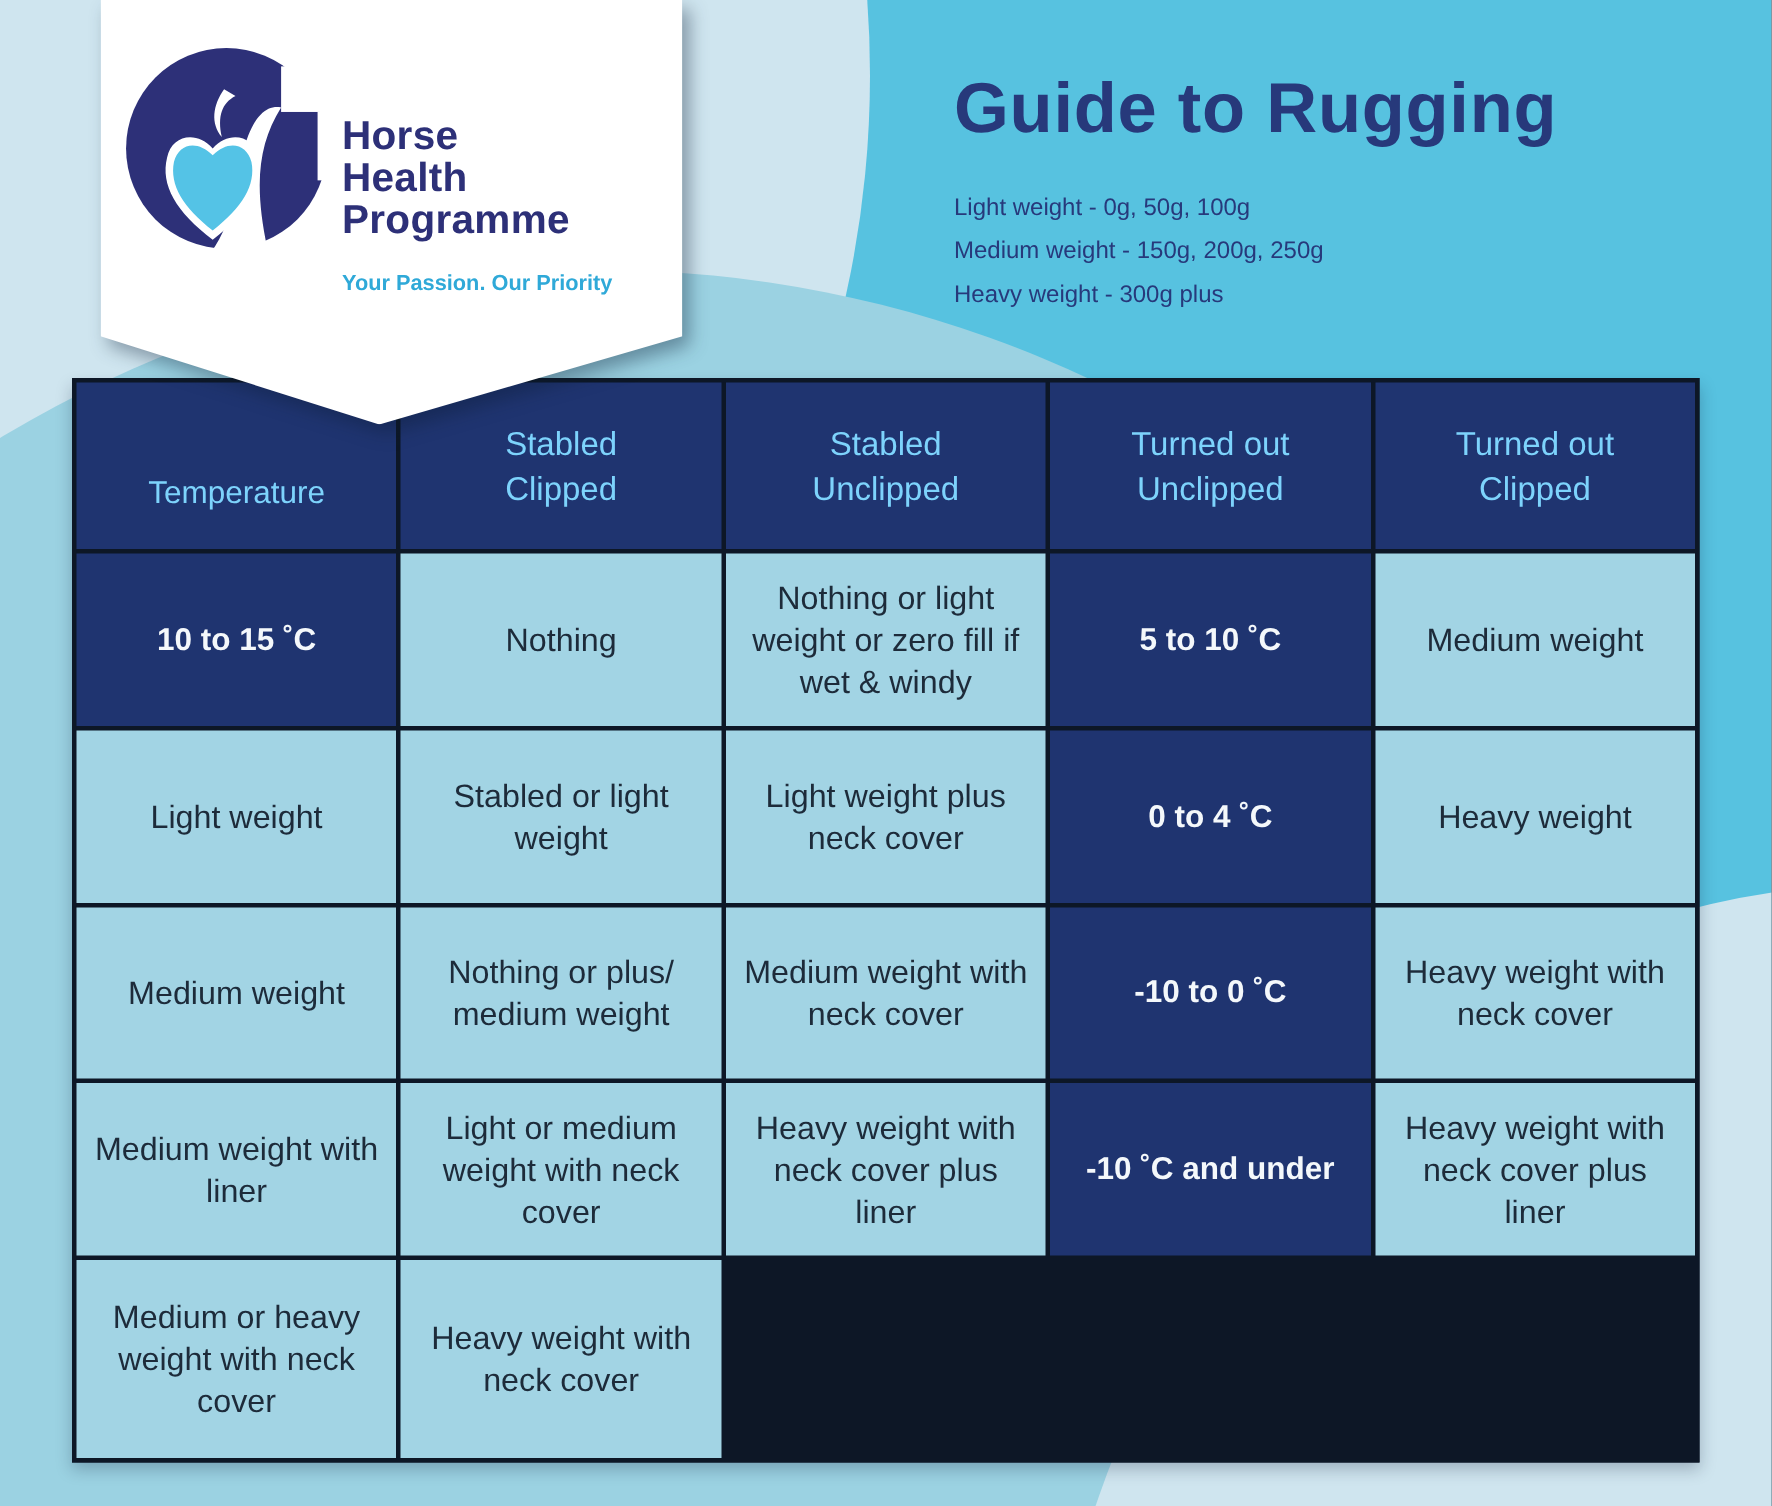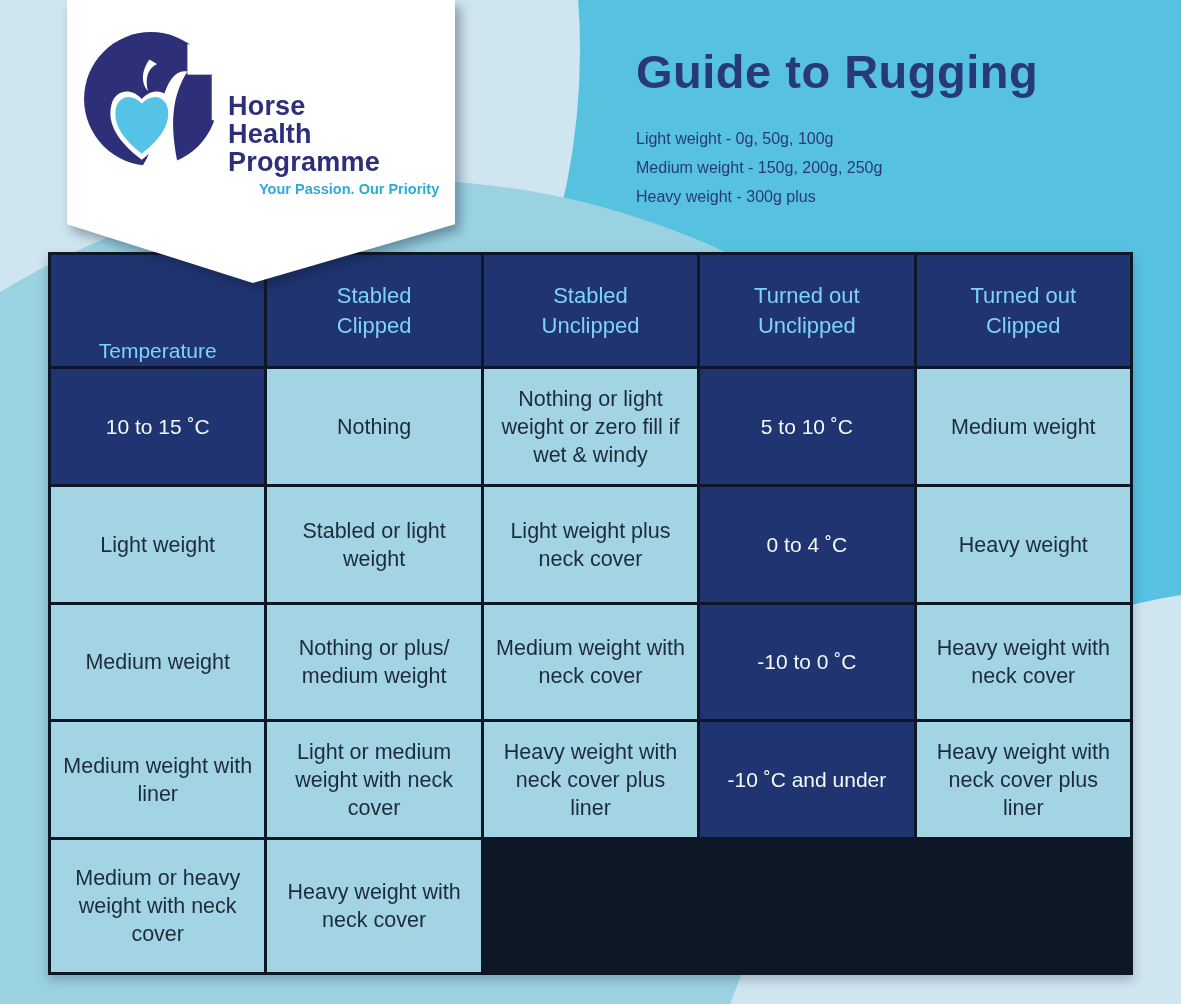--- a/index.html
+++ b/index.html
@@ -16,45 +16,45 @@
   .mid-bl{left:-370px;top:180px;width:1540px;height:1540px;background:var(--bg_mid,#9bd2e2);}
   .pale-br{left:690px;top:590px;width:1120px;height:1320px;background:var(--bg_pale,#cfe5ef);}
 
   
   .banner-wrap{position:absolute;left:67px;top:0;width:388px;height:283px;z-index:5;
     filter:drop-shadow(5px 6px 6px rgba(10,25,50,.38));}
   .banner{width:100%;height:100%;background:#ffffff;
     clip-path:polygon(0 0,100% 0,100% 79.2%,47.9% 100%,0 79.2%);}
   .logo-svg{position:absolute;left:14px;top:26px;width:152px;height:152px;}
   .logo-text{position:absolute;left:161px;top:76px;color:var(--logo_navy,#2d3078);
-    font-size:27px;line-height:28px;font-weight:700;letter-spacing:.2px;margin-top:16px;}
+    font-size:27px;line-height:28px;font-weight:700;letter-spacing:.2px;}
   .tagline{position:absolute;left:161px;top:181px;color:var(--tagline_cyan,#2fa9d8);
-    font-size:14.5px;font-weight:700;margin-left:31px;}
+    font-size:14.5px;font-weight:700;}
 
   
   .title{position:absolute;left:636px;top:44px;color:var(--title_navy,#27397b);
     font-size:47px;font-weight:800;letter-spacing:.5px;z-index:2;text-align:right;}
   .legend{position:absolute;left:636px;top:124px;color:var(--title_navy,#27397b);
     font-size:16px;font-weight:400;line-height:29px;z-index:2;}
 
   
   .rug-table{
     position:absolute;left:48px;top:252px;width:1085px;height:723px;z-index:3;
     display:grid;grid-template-columns:repeat(5,1fr);
     grid-template-rows:111px 115px 115px 114px 115px 1fr;
     gap:3px;border:3px solid var(--border_dark,#0d1726);
     background:var(--border_dark,#0d1726);
     box-shadow:0 5px 10px rgba(10,25,50,.25);
     box-sizing:border-box;
   }
   .cell{display:flex;align-items:center;justify-content:center;
     text-align:center;padding:4px 10px;box-sizing:border-box;}
   .th{background:var(--navy,#1f3470);color:#7dd3fc;font-size:22px;white-space:pre-line;line-height:30px;}
-  .th-temp{align-items:flex-end;padding-bottom:0;font-size:21px;}
-  .temp{background:var(--navy,#1f3470);color:#f4f8fb;font-size:21px;font-weight:400;}
+  .th-temp{align-items:flex-end;padding-bottom:22px;font-size:21px;}
+  .temp{background:var(--navy,#1f3470);color:#f4f8fb;font-size:21px;font-weight:700;}
   .td{background:var(--cell_blue,#a2d4e4);color:var(--cell_text,#1d2b3a);
     font-size:21.5px;line-height:28px;}
 </style>
 </head>
 <body>
 
 <div class="canvas">
 
   <div class="bg-shape pale-tl"></div>
   <div class="bg-shape mid-bl"></div>

